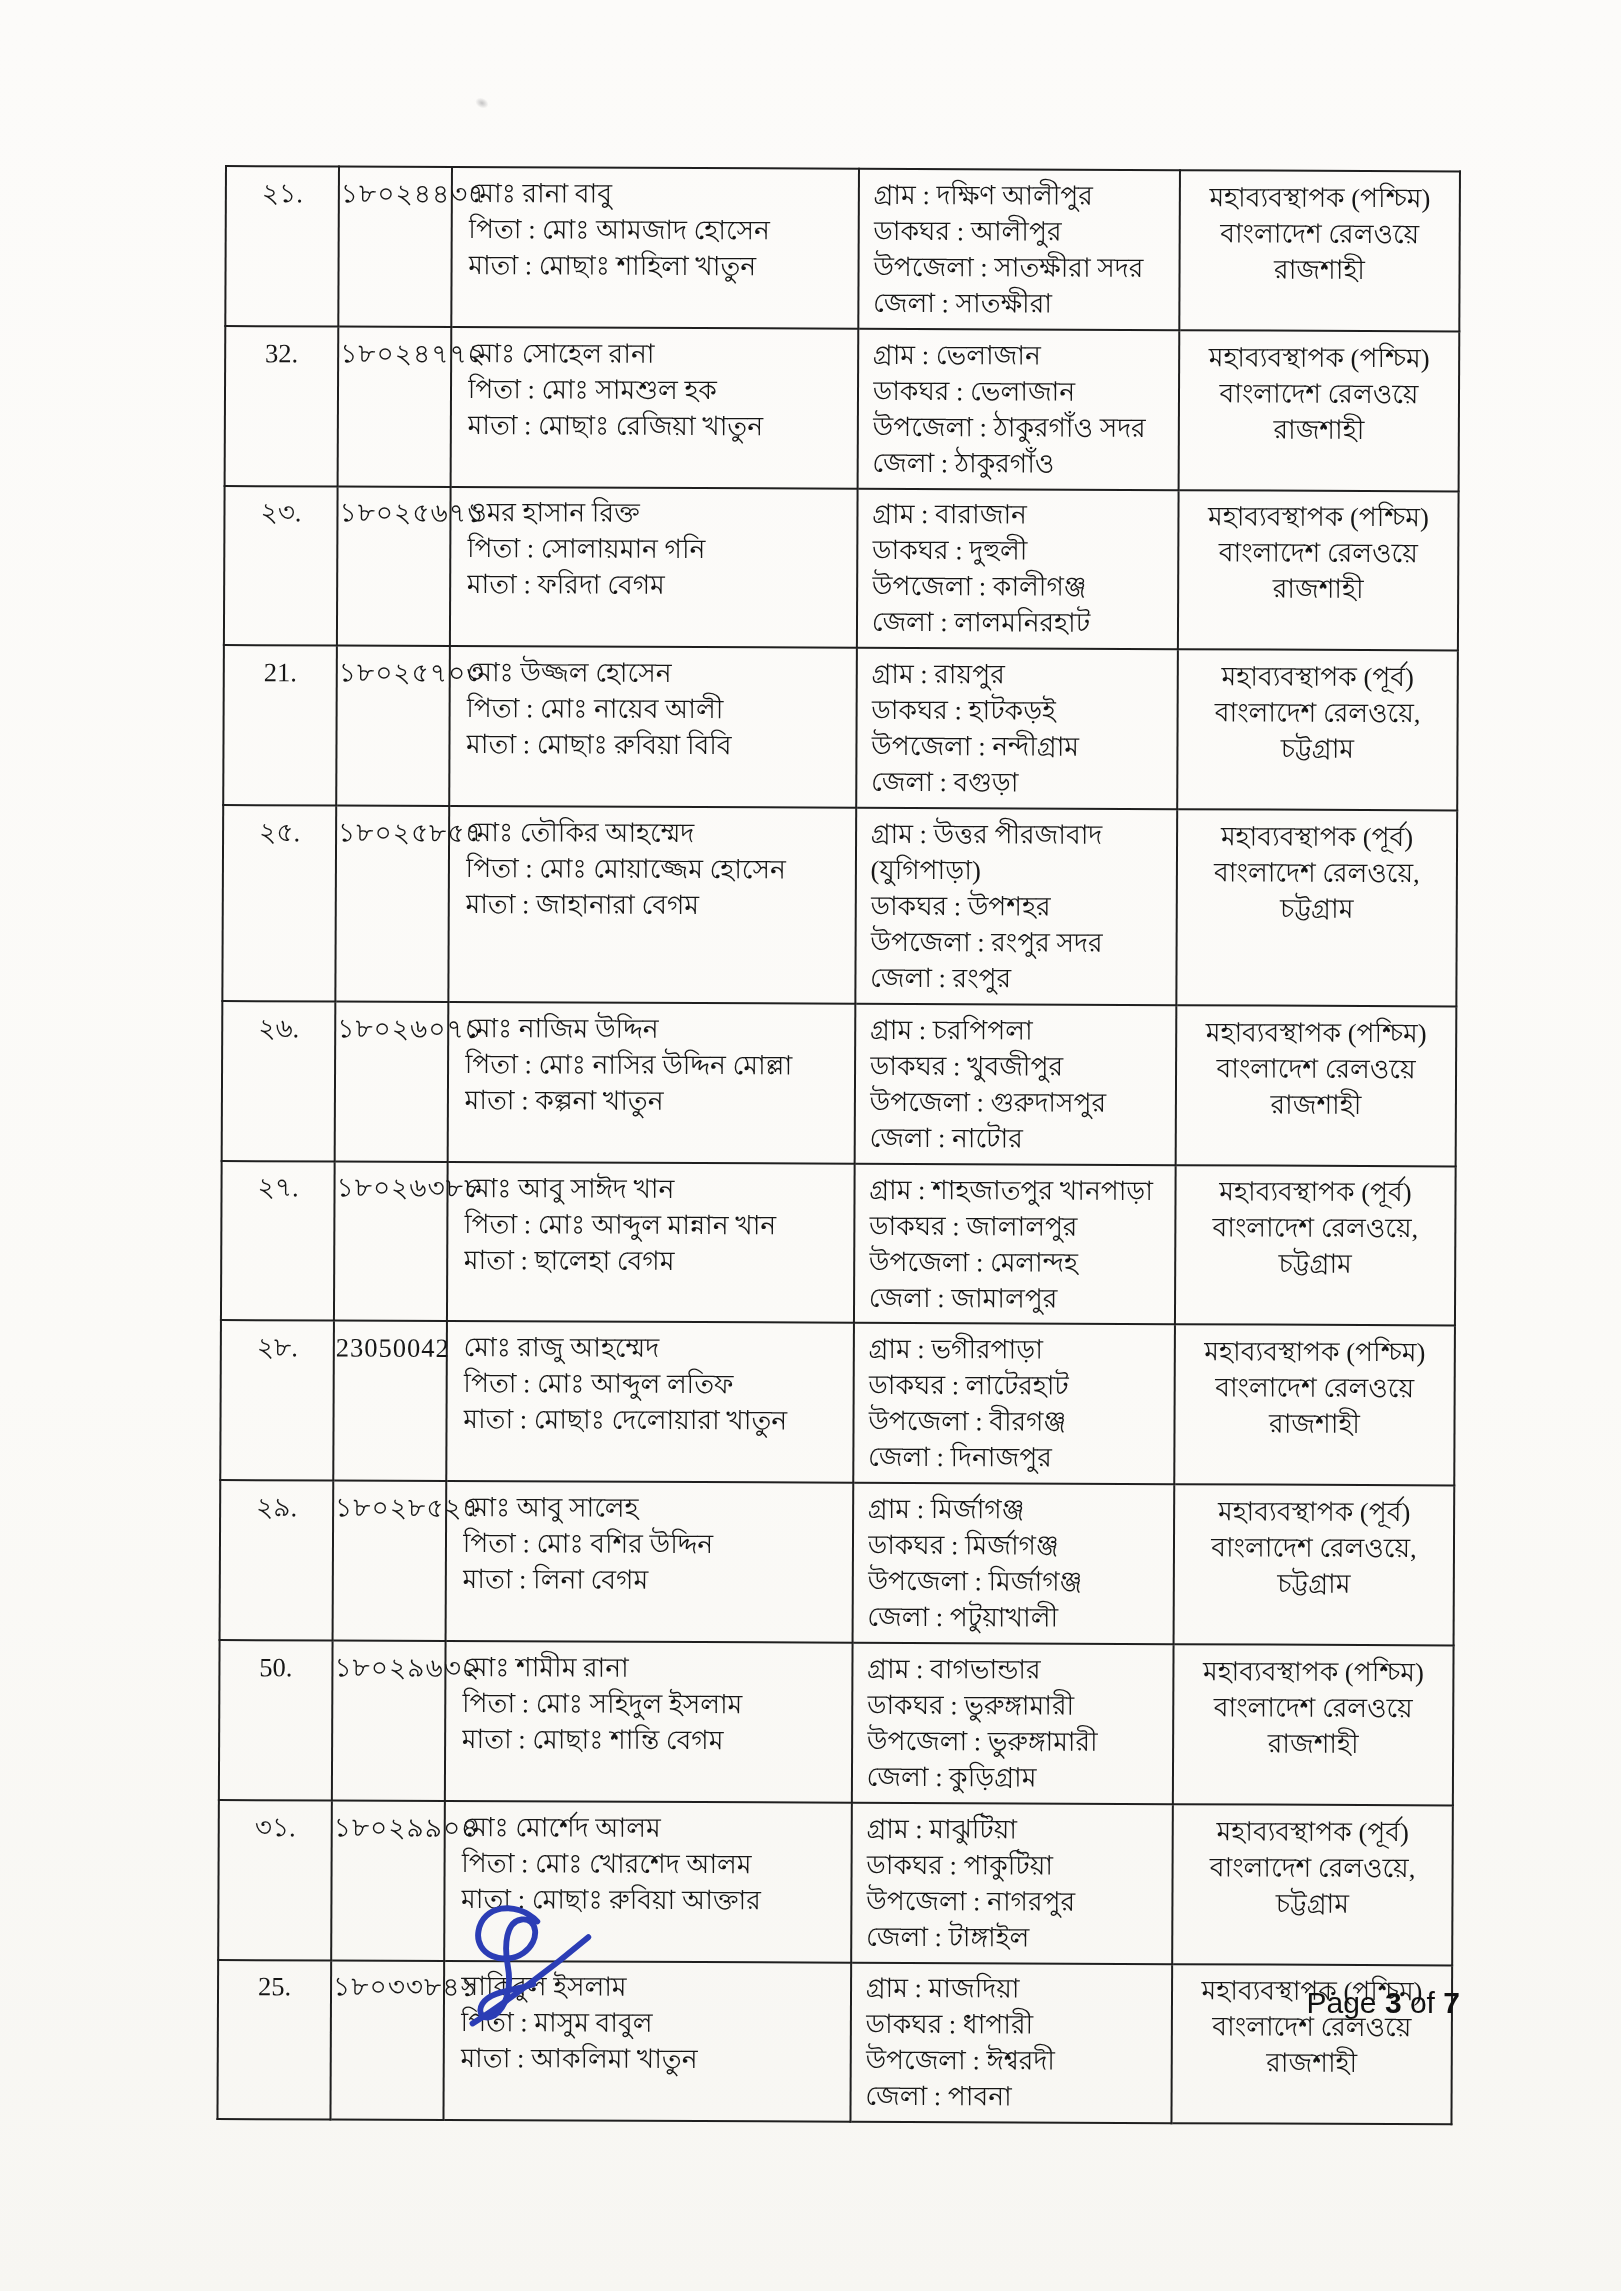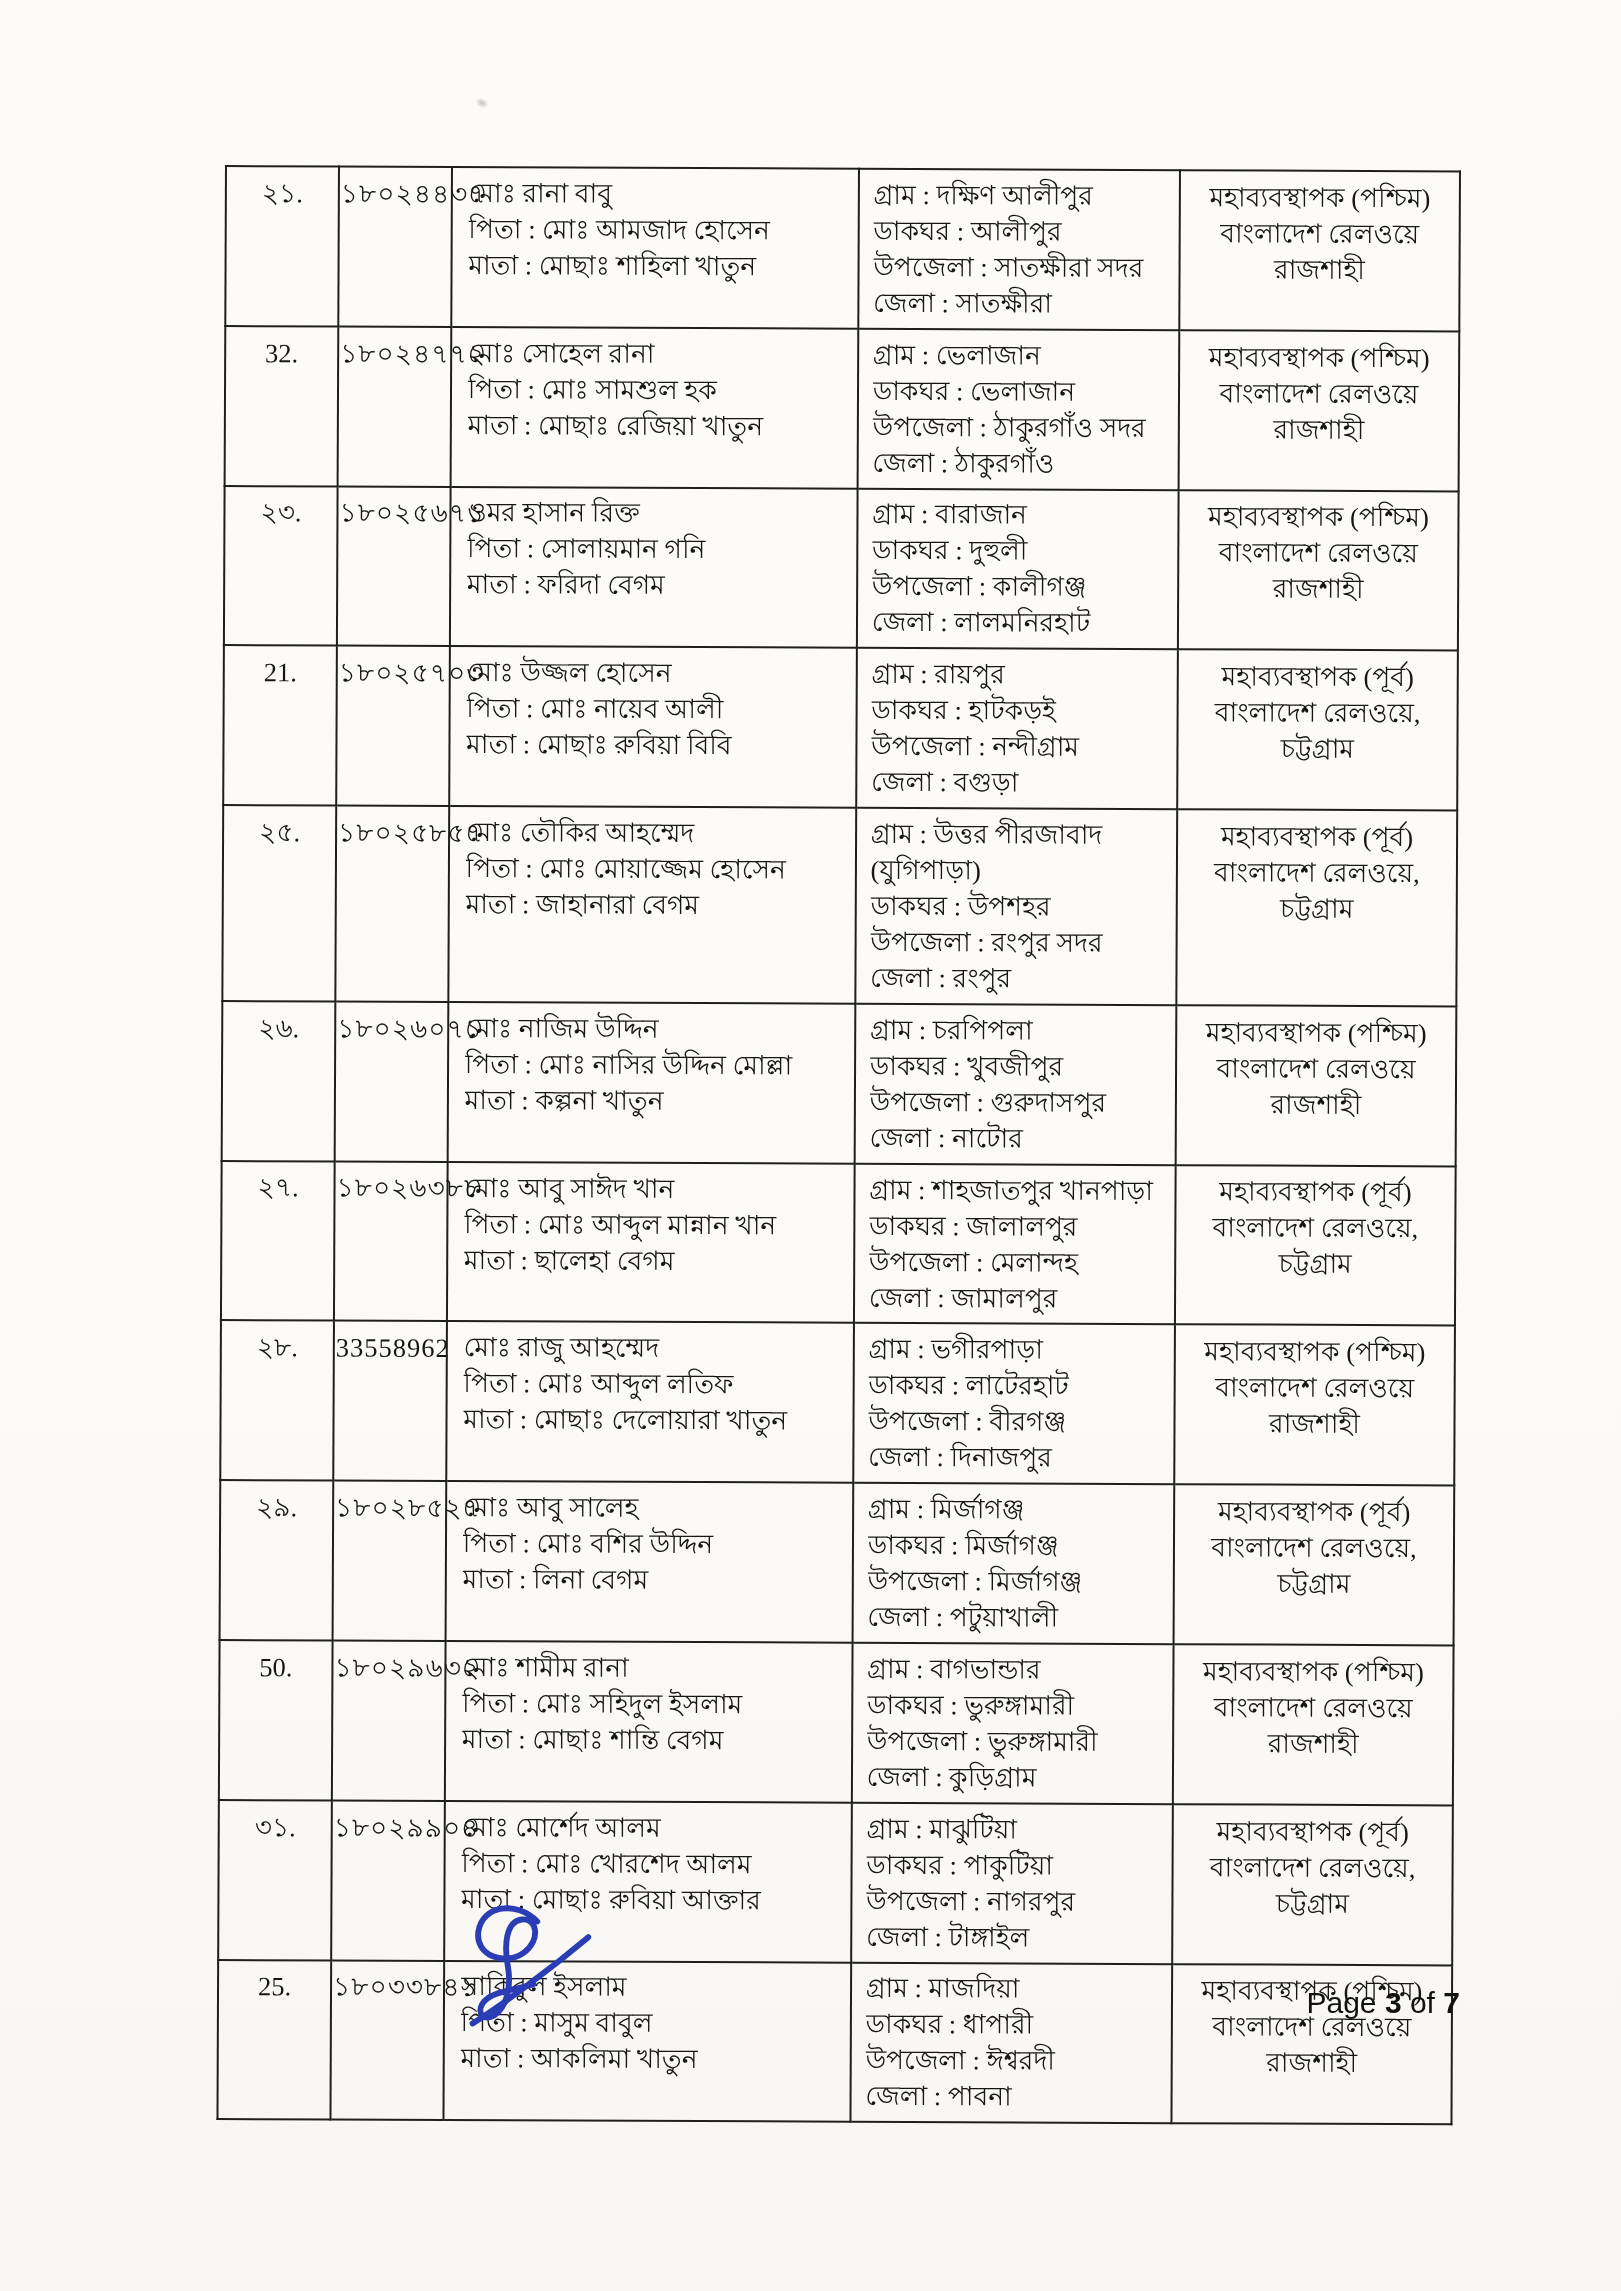--- a/index.html
+++ b/index.html
@@ -267,21 +267,21 @@
               <div class="line">মহাব্যবস্থাপক (পূর্ব)</div>
               <div class="line">বাংলাদেশ রেলওয়ে,</div>
               <div class="line">চট্টগ্রাম</div>
             </td>
     </tr>
           <tr class="row">
       <td class="c-serial">
         <span>২৮.</span>
       </td>
       <td class="c-roll">
-        <span>33558962</span>
+        <span>23050042</span>
       </td>
       <td class="c-person">
         <div class="line">মোঃ রাজু আহম্মেদ</div>
         <div class="line">পিতা : মোঃ আব্দুল লতিফ</div>
         <div class="line">মাতা : মোছাঃ দেলোয়ারা খাতুন</div>
       </td>
       <td class="c-address">
               <div class="line">গ্রাম : ভগীরপাড়া</div>
               <div class="line">ডাকঘর : লাটেরহাট</div>
               <div class="line">উপজেলা : বীরগঞ্জ</div>

